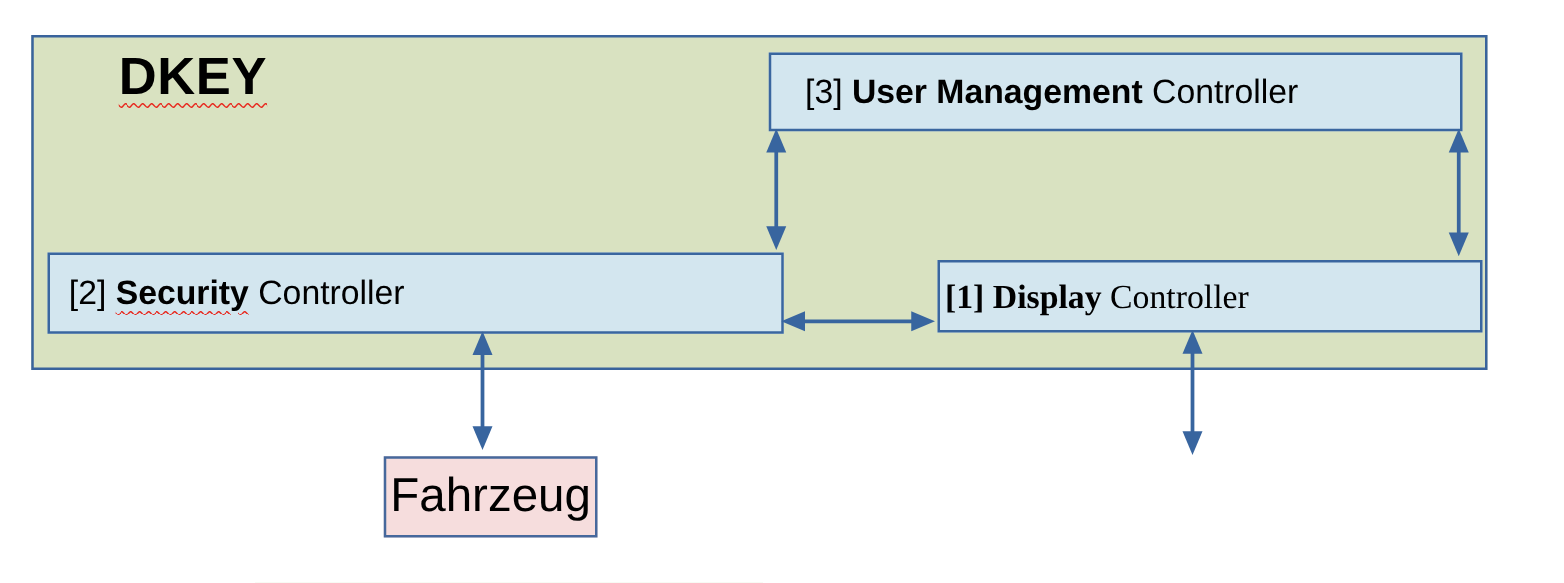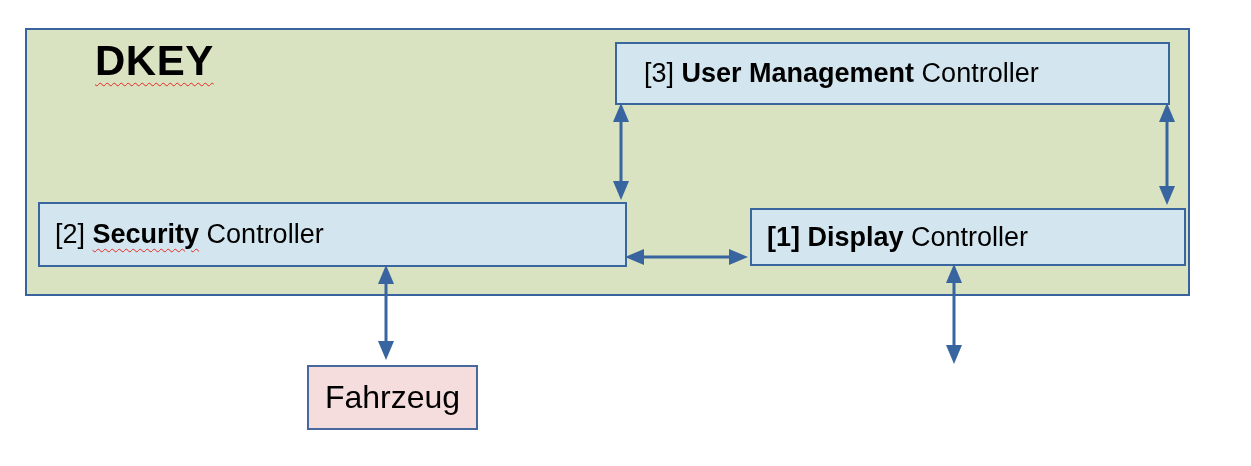--- a/index.html
+++ b/index.html
@@ -46,30 +46,30 @@
     background: var(--node_fill);
     border: 2px solid var(--node_border);
     display: flex;
     align-items: center;
     font-size: 27px;
     white-space: pre;
   }
   .node .bold { font-weight: 700; }
   #node-power       { left: 588px; top: 12px;  width: 555px; height: 63px; padding-left: 27px; }
   #node-transponder { left: 11px;  top: 172px; width: 589px; height: 65px; padding-left: 15px; }
-  #node-display     { left: 723px; top: 178px; width: 436px; height: 58px; padding-left: 15px; }
+  #node-display     { left: 723px; top: 178px; width: 436px; height: 58px; padding-left: 4px; font-family: Liberation Serif, serif; }
   .external {
     position: absolute;
     box-sizing: border-box;
     background: var(--external_fill);
     border: 2px solid var(--external_border);
     display: flex;
     align-items: center;
     justify-content: center;
-    font-size: 32px;
+    font-size: 38px;
     z-index: 1;
   }
   #ext-fahrzeug { left: 307px; top: 365px; width: 171px; height: 65px; }
   #ext-user     { left: 879px; top: 368px; width: 171px; height: 68px; }
   .misspell {
     text-decoration-line: underline;
     text-decoration-style: wavy;
     text-decoration-color: var(--spellcheck);
     text-decoration-thickness: 1px;
     text-underline-offset: 5px;

